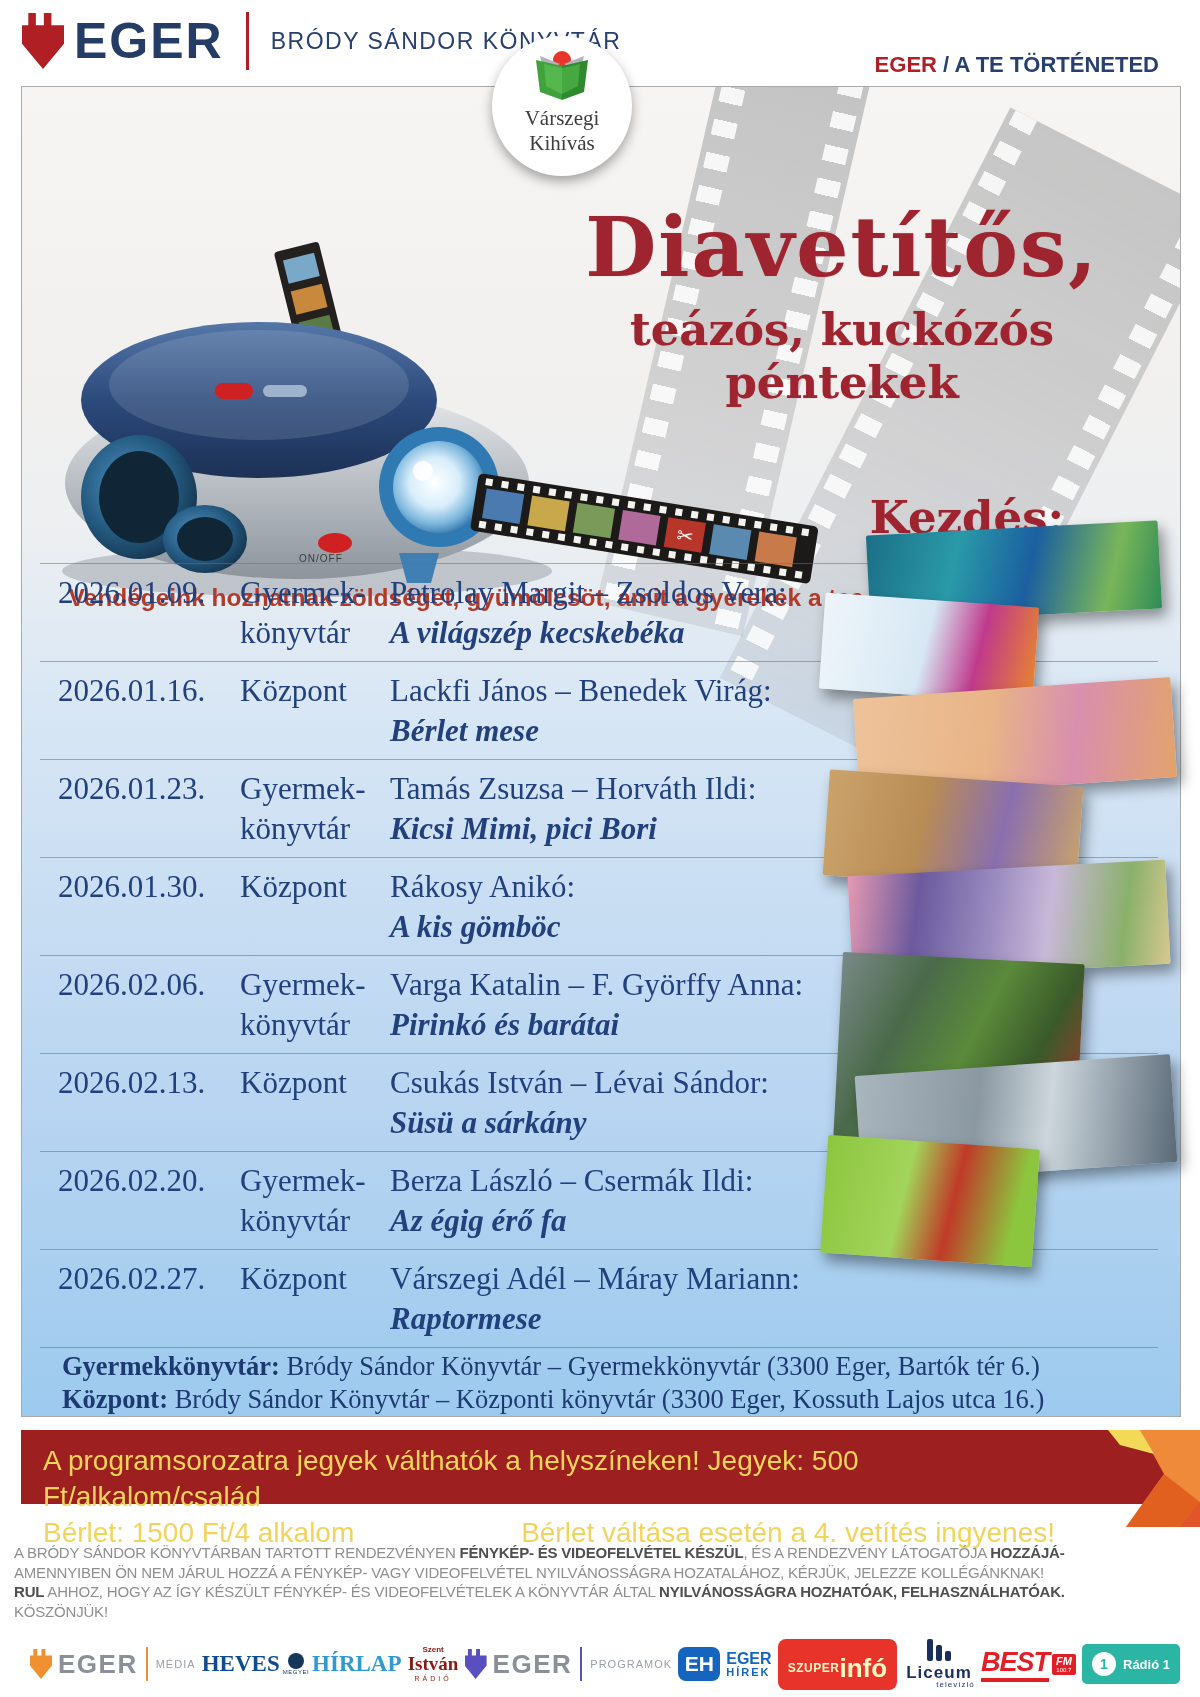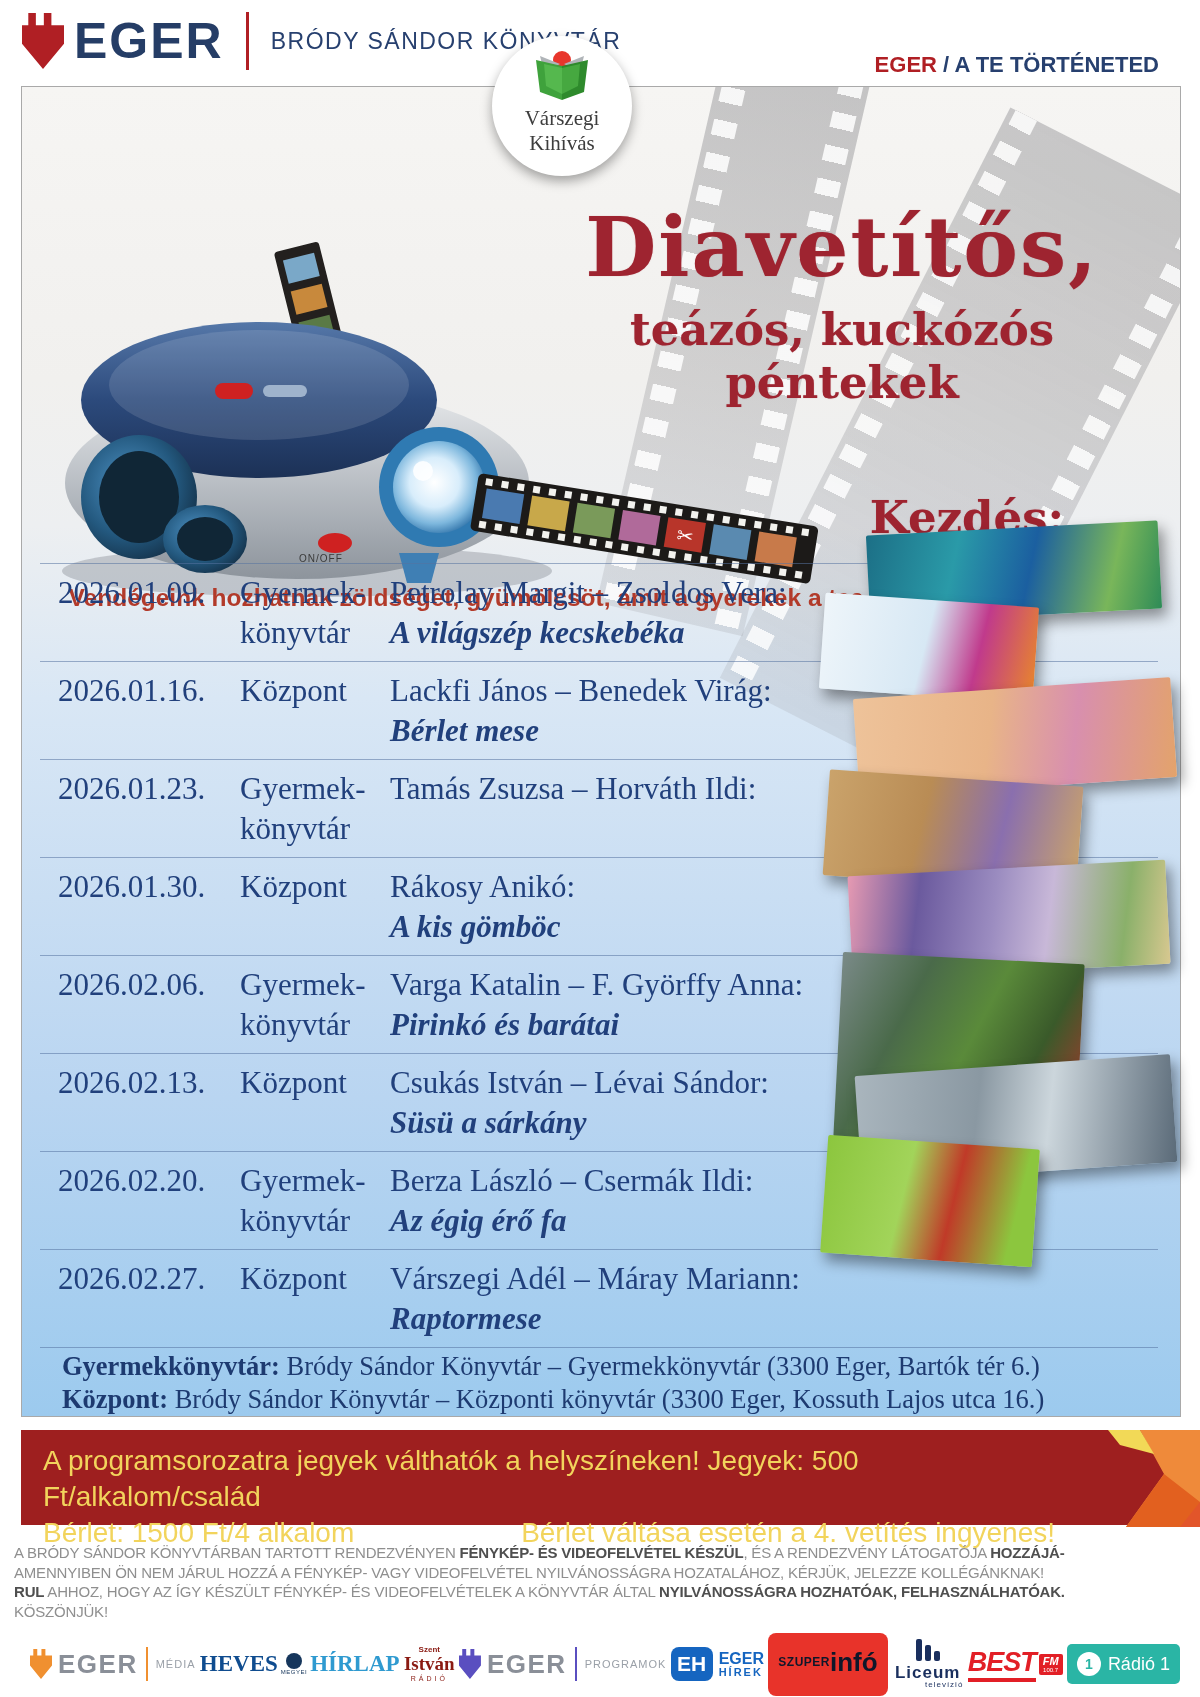--- a/index.html
+++ b/index.html
@@ -75,21 +75,21 @@
       background:linear-gradient(100deg,#aab6be 0%,#8a98a2 38%,#ccd6dc 60%,#5a6a78 100%);}
   .s8{left:824px;top:1142px;width:212px;height:118px;transform:rotate(4deg);z-index:18;
       background:linear-gradient(100deg,#8cc63e 0%,#a2d45a 38%,#c03a28 60%,#8cc63e 88%);}
 
   
   .addresses{position:absolute;left:62px;top:1350px;z-index:4;font-family:"Liberation Serif",serif;
      font-size:26.5px;color:#1d3a70;line-height:33px;}
   .addresses b{font-weight:700;}
 
   
-  .banner{position:absolute;left:21px;top:1430px;width:1179px;height:95px;background:#9e1f1f;z-index:5;}
+  .banner{position:absolute;left:21px;top:1430px;width:1179px;height:74px;background:#9e1f1f;z-index:5;}
   .banner-text{position:absolute;left:22px;top:13px;width:1012px;color:#f2d45c;font-size:28px;line-height:36px;}
   .banner-l2{display:flex;justify-content:space-between;}
   .banner-deco{position:absolute;right:0;top:0;width:132px;height:97px;}
 
   
   .disclaimer{position:absolute;left:14px;top:1543px;width:1160px;color:#8f8f8f;font-size:15px;
      line-height:19.5px;letter-spacing:-.2px;z-index:5;}
   .disclaimer b{color:#4f4f4f;font-weight:700;}
 
   
@@ -110,40 +110,40 @@
   .istvan{display:flex;flex-direction:column;align-items:center;color:#8a1a12;line-height:1;}
   .istvan .sz{font-size:8px;font-weight:700;}
   .istvan .nm{font-size:19px;font-weight:800;font-family:"Liberation Serif",serif;}
   .istvan .rd{font-size:7px;letter-spacing:3px;margin-top:2px;}
   .eh-box{width:42px;height:34px;background:#1565c0;border-radius:8px;color:#fff;font-size:21px;
      font-weight:800;display:flex;align-items:center;justify-content:center;margin-right:6px;}
   .eh-col{display:flex;flex-direction:column;line-height:1;color:#1565c0;}
   .eh-col .a{font-size:16px;font-weight:800;}
   .eh-col .b{font-size:11px;letter-spacing:2px;font-weight:700;}
   .szuper{background:#e8332a;border-radius:8px;height:40px;display:flex;align-items:flex-end;
-     padding:0 10px 23px 10px;color:#0f172a;}
+     padding:0 10px 11px 10px;color:#fef9c3;}
   .szuper .a{font-size:12px;font-weight:700;letter-spacing:.5px;margin-bottom:4px;}
   .szuper .b{font-size:26px;font-weight:800;line-height:22px;}
   .liceum{display:flex;flex-direction:column;align-items:center;color:#1a2f5e;line-height:1;}
   .liceum-icn{display:flex;align-items:flex-end;gap:3px;margin-bottom:3px;}
   .liceum-icn i{display:block;background:#1a2f5e;width:6px;border-radius:2px;}
   .liceum .nm{font-size:17px;font-weight:700;letter-spacing:1px;}
   .liceum .tv{font-size:8px;letter-spacing:1px;padding-left:33px;}
   .best{display:flex;align-items:center;}
   .best .nm{font-size:27px;font-weight:900;font-style:italic;color:#e21f26;letter-spacing:-1px;
      border-bottom:4px solid #e21f26;}
   .best-fm{background:#e21f26;color:#fff;margin-left:3px;border-radius:2px;padding:2px 4px;line-height:1;
      display:flex;flex-direction:column;align-items:center;}
   .best-fm .f{font-size:11px;font-weight:800;font-style:italic;}
   .best-fm .q{font-size:6px;}
   .radio1{background:#2ab5a5;border-radius:5px;height:40px;display:flex;align-items:center;
      padding:0 10px;color:#fff;}
   .r1-circ{width:24px;height:24px;border-radius:50%;background:#fff;color:#2ab5a5;font-size:14px;
      font-weight:800;display:flex;align-items:center;justify-content:center;margin-right:7px;}
-  .radio1 .nm{font-size:18px;font-weight:400;}
+  .radio1 .nm{font-size:13px;font-weight:700;}
 </style>
 </head>
 <body>
 
 <div class="page">
 
   <div class="hdr-left">
     <span class="castle big"></span>
     <span class="hdr-eger">EGER</span>
     <span class="hdr-bar"></span>
@@ -311,20 +311,21 @@
         </div>
     </div>
     <div class="row">
       <div class="cell">2026.01.23.</div>
       <div class="cell loc">
           <span>Gyermek-</span>
           <span>könyvtár</span>
         </div>
       <div class="cell work">
           <div>Tamás Zsuzsa – Horváth Ildi:</div>
+          <div class="t2">Kicsi Mimi, pici Bori</div>
         </div>
     </div>
     <div class="row">
       <div class="cell">2026.01.30.</div>
       <div class="cell loc">
           <span>Központ</span>
           <span></span>
         </div>
       <div class="cell work">
           <div>Rákosy Anikó:</div>

